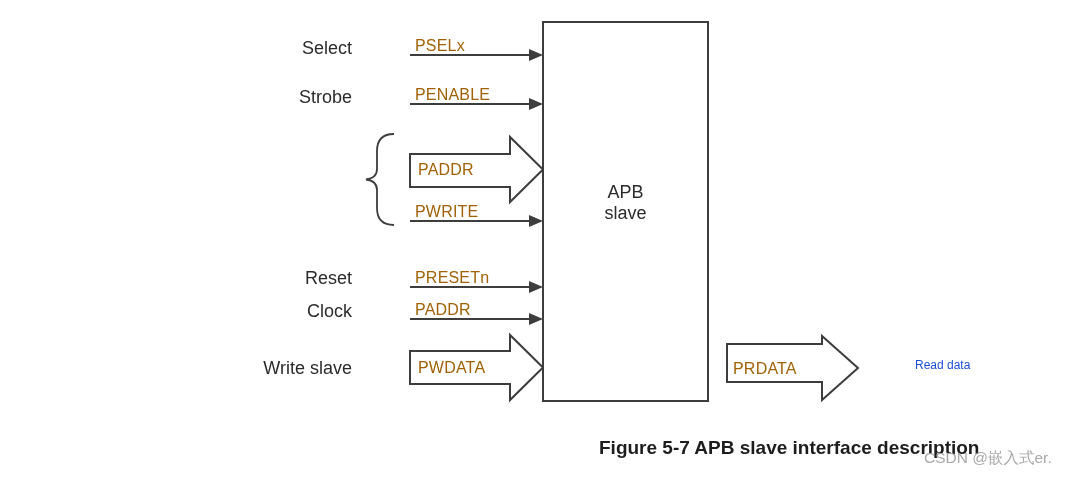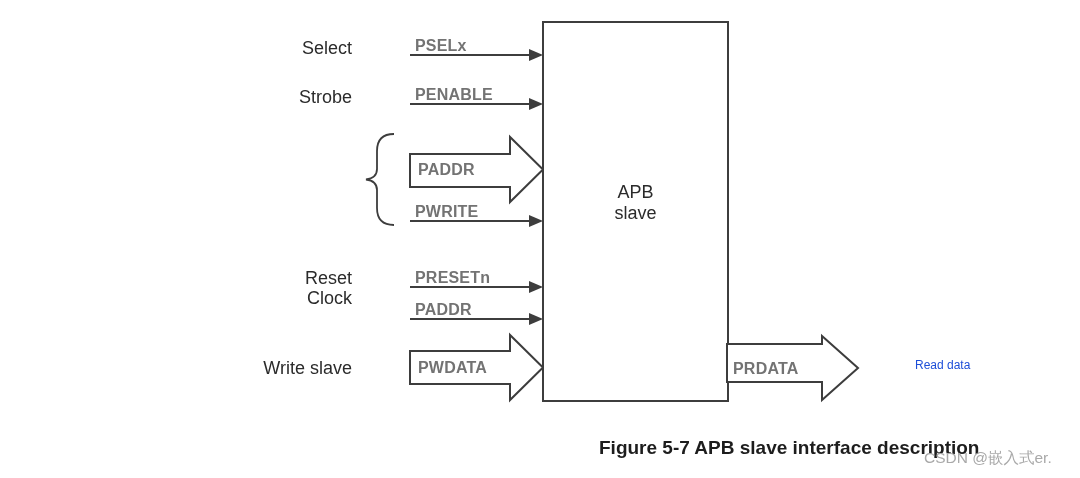--- a/index.html
+++ b/index.html
@@ -14,39 +14,39 @@
 
   
   .grp {
     position:absolute; left:228px; width:124px;
     text-align:right; font-size:18px; line-height:20px; color:#2b2b2b;
   }
   .grp-read { position:absolute; left:915px; font-size:12px; color:#1d4ed8; }
 
   
   .sig-name {
-    position:absolute; font-size:16px; font-weight:bold;
-    color:#737373; letter-spacing:0.2px;
+    position:absolute; font-size:16px; font-weight:normal;
+    color:#a16207; letter-spacing:0.2px;
   }
 
   
   .sig { position:absolute; height:0; }
   .sig .line {
     position:absolute; left:0; right:5px; top:-1px; height:2px; background:#3d3d3d;
   }
   .sig .head {
     position:absolute; right:0; top:-6px; width:0; height:0;
     border-left:14px solid #3d3d3d;
     border-top:6px solid transparent;
     border-bottom:6px solid transparent;
   }
 
   
   .apb-box {
-    position:absolute; left:542px; top:21px; width:187px; height:381px;
+    position:absolute; left:542px; top:21px; width:167px; height:381px;
     border:2px solid #3d3d3d; background:#ffffff;
     display:flex; flex-direction:column; align-items:center; justify-content:center;
     padding-bottom:18px;
     font-size:18px; line-height:21px; color:#2b2b2b; text-align:center;
   }
 
   .caption {
     position:absolute; left:599px; top:437px;
     font-size:19px; font-weight:bold; color:#1d1d1d;
   }
@@ -57,21 +57,21 @@
   svg { display:block; overflow:visible; }
 </style>
 </head>
 <body>
 
 <div class="stage">
 
   <div class="grp" style="top:38px">Select</div>
   <div class="grp" style="top:87px">Strobe</div>
   <div class="grp" style="top:268px">Reset</div>
-  <div class="grp" style="top:288px">Clock</div>
+  <div class="grp" style="top:301px">Clock</div>
   <div class="grp" style="top:358px">Write slave</div>
 
   <svg class="abs" style="left:362px; top:132px" width="34" height="95">
     <path d="M 32,2 Q 15,2 15,19 L 15,37 Q 15,46 4,47.5 Q 15,49 15,58 L 15,76 Q 15,93 32,93" fill="none" stroke="#3d3d3d" stroke-width="1.8"></path>
   </svg>
 
   <div class="sig" style="left:410px; top:55px;  width:133px">
       <div class="line"></div>
       <div class="head"></div>
     </div>

